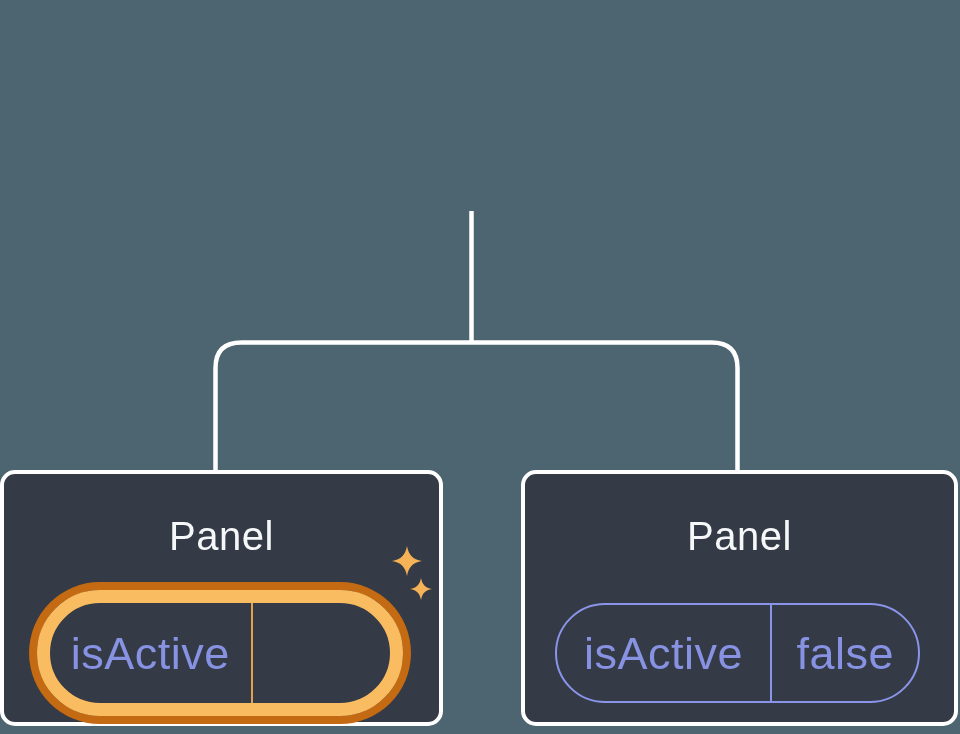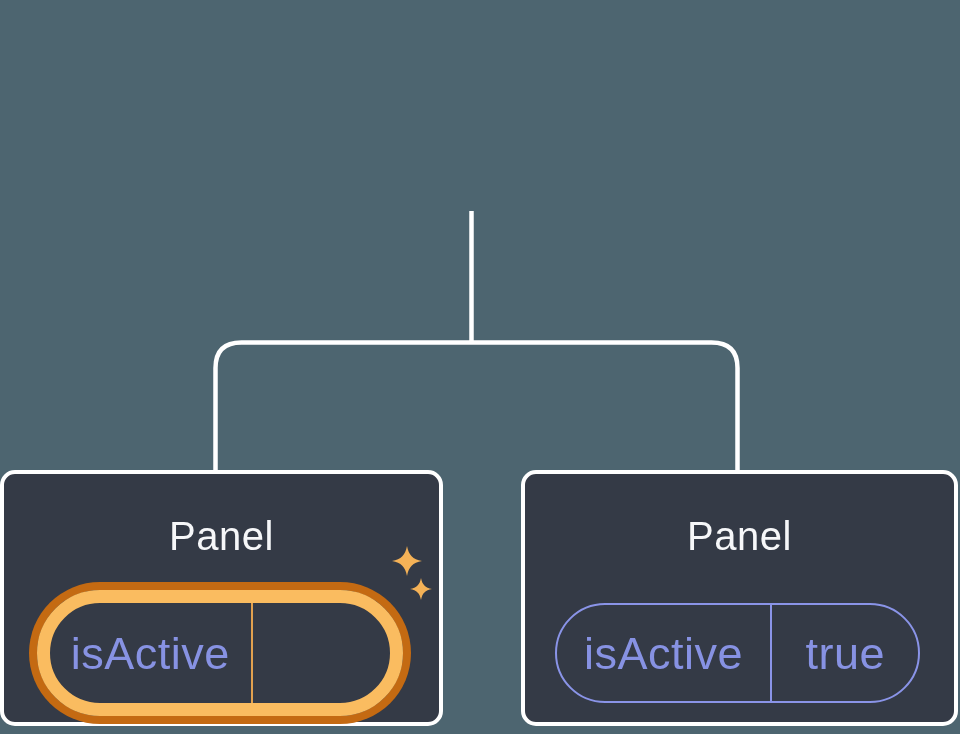--- a/index.html
+++ b/index.html
@@ -114,17 +114,17 @@
       <path d="M43 50 C44.3 56.8 47.2 59.7 54 61 C47.2 62.3 44.3 65.2 43 72 C41.7 65.2 38.8 62.3 32 61 C38.8 59.7 41.7 56.8 43 50 Z"></path>
     </svg>
   </div>
 
   <div class="node panel-right">
     <div class="node-label panel-title">Panel</div>
 
     <div class="pill pill-inactive">
       <div class="pill-cell cell-key">isActive</div>
       <div class="pill-divider"></div>
-      <div class="pill-cell cell-value">true</div>
+      <div class="pill-cell cell-value">false</div>
     </div>
   </div>
 
 </div>
 
 </body></html>

